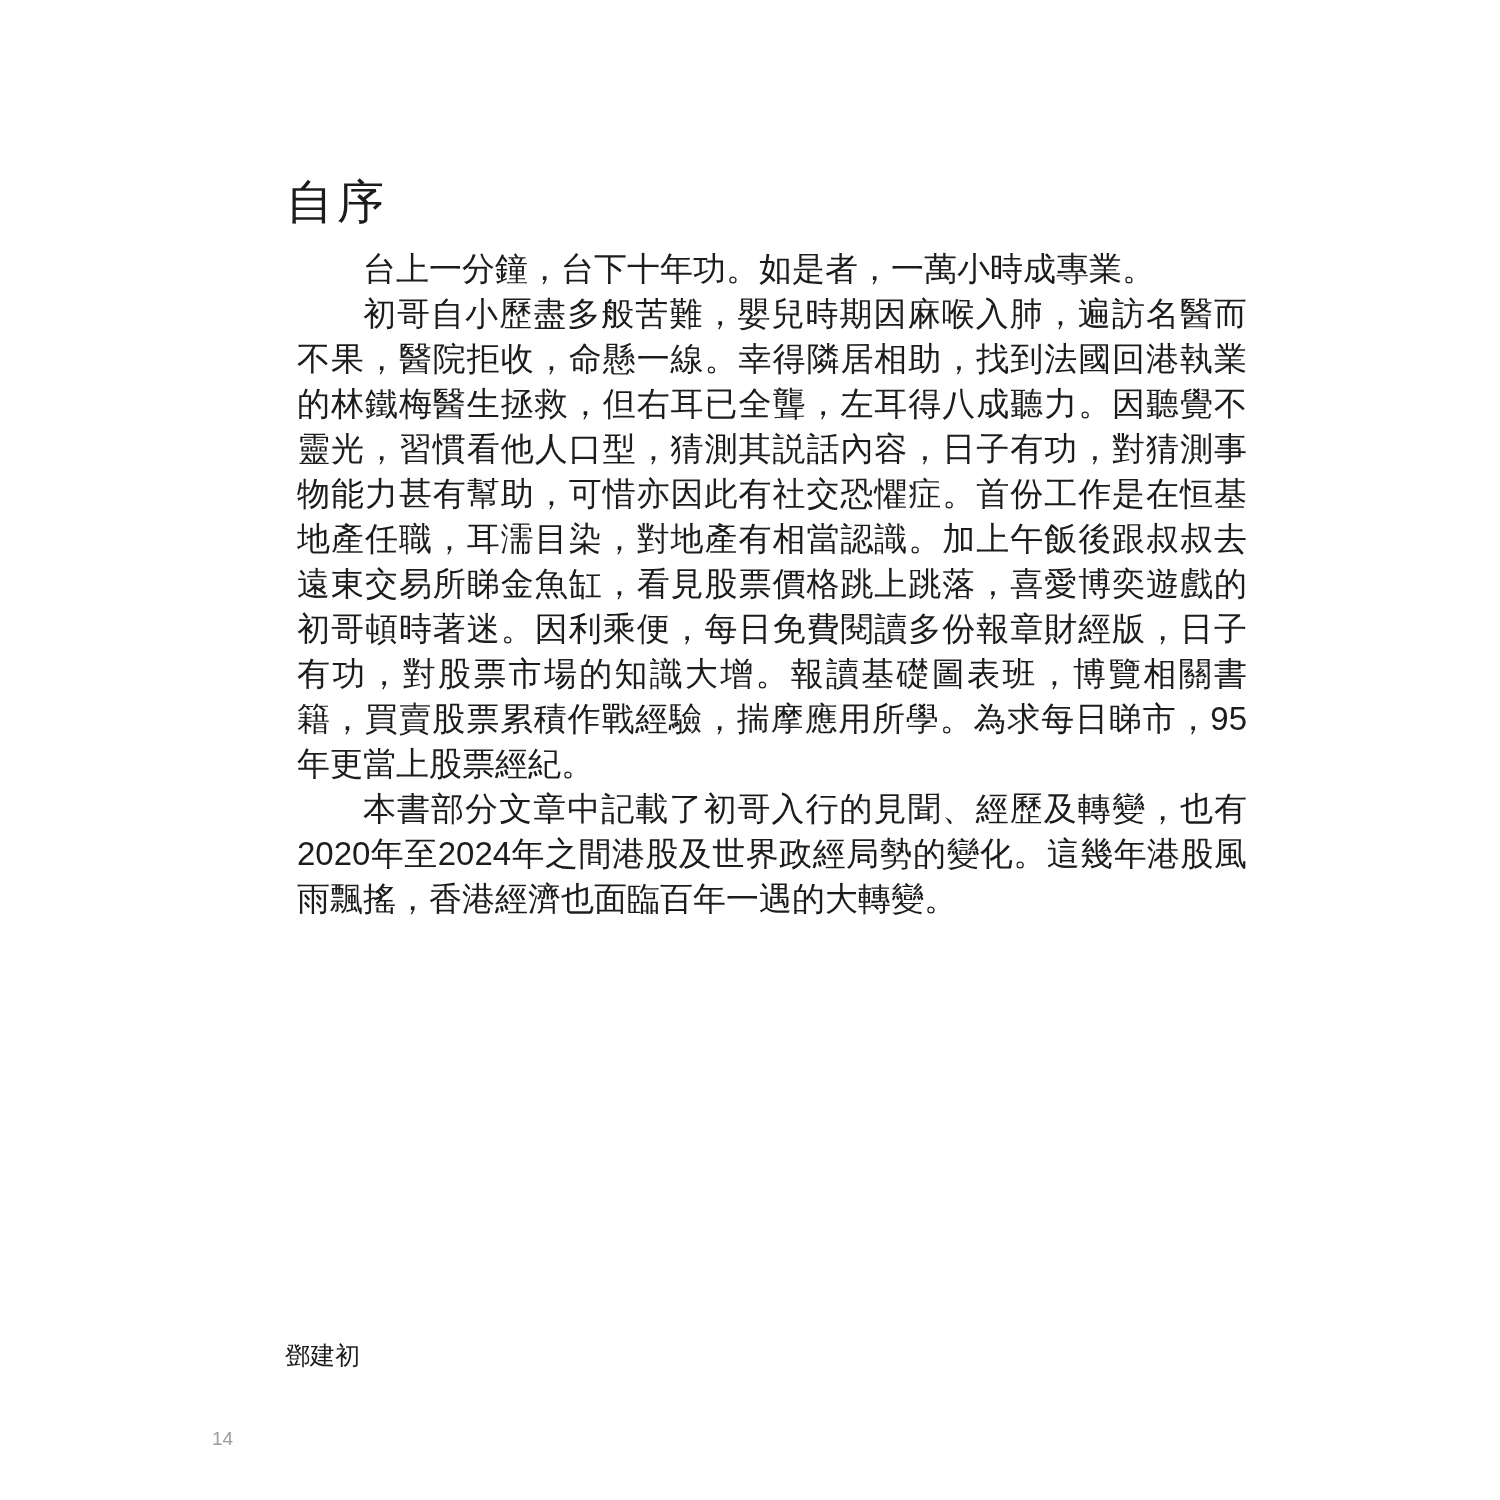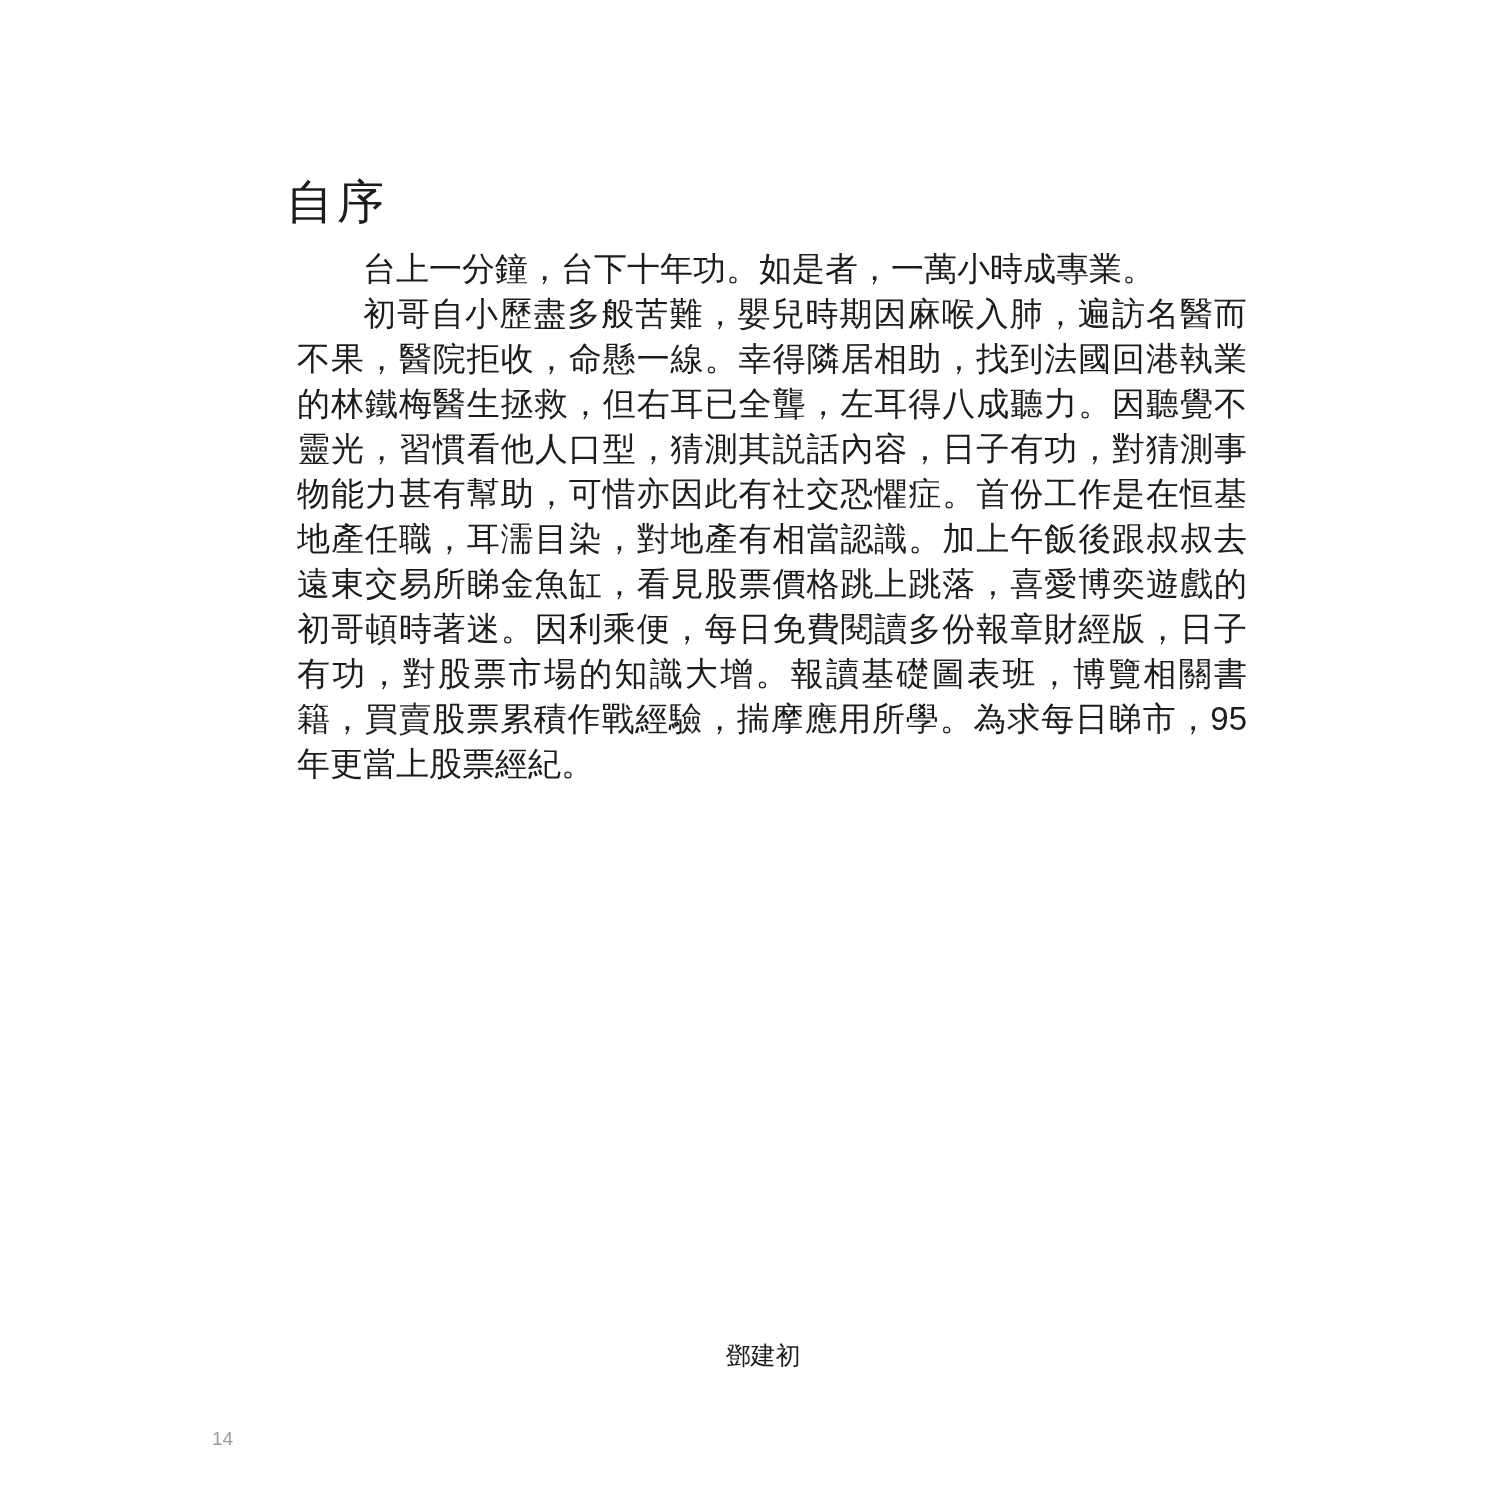--- a/index.html
+++ b/index.html
@@ -37,24 +37,24 @@
     color: #1c1c1c;
     margin-left: 24px;
   }
   .body-text p {
     margin: 0;
     padding: 0;
     text-indent: 2em;
   }
   .signature {
     position: absolute;
-    left: 298px;
+    left: 285px;
     top: 1333px;
     width: 950px;
-    text-align: center;
+    text-align: left;
     padding-right: 0;
     box-sizing: border-box;
     font-size: 25px;
     line-height: 45px;
     color: #1c1c1c;
   }
   .signature span { padding-right: 20px; }
   .page-number {
     position: absolute;
     left: 212px;
@@ -66,20 +66,21 @@
 </head>
 <body>
 
 <div class="page">
 
   <h1 class="title">自序</h1>
 
   <div class="body-text">
     <p>台上一分鐘，台下十年功。如是者，一萬小時成專業。</p>
     <p>初哥自小歷盡多般苦難，嬰兒時期因麻喉入肺，遍訪名醫而不果，醫院拒收，命懸一線。幸得隣居相助，找到法國回港執業的林鐵梅醫生拯救，但右耳已全聾，左耳得八成聽力。因聽覺不靈光，習慣看他人口型，猜測其説話內容，日子有功，對猜測事物能力甚有幫助，可惜亦因此有社交恐懼症。首份工作是在恒基地產任職，耳濡目染，對地產有相當認識。加上午飯後跟叔叔去遠東交易所睇金魚缸，看見股票價格跳上跳落，喜愛博奕遊戲的初哥頓時著迷。因利乘便，每日免費閱讀多份報章財經版，日子有功，對股票市場的知識大增。報讀基礎圖表班，博覽相關書籍，買賣股票累積作戰經驗，揣摩應用所學。為求每日睇市，95年更當上股票經紀。</p>
+    <p>本書部分文章中記載了初哥入行的見聞、經歷及轉變，也有2020年至2024年之間港股及世界政經局勢的變化。這幾年港股風雨飄搖，香港經濟也面臨百年一遇的大轉變。</p>
   </div>
 
   <div class="signature">
     <span>鄧建初</span>
   </div>
 
   <div class="page-number">14</div>
 
 </div>
 

